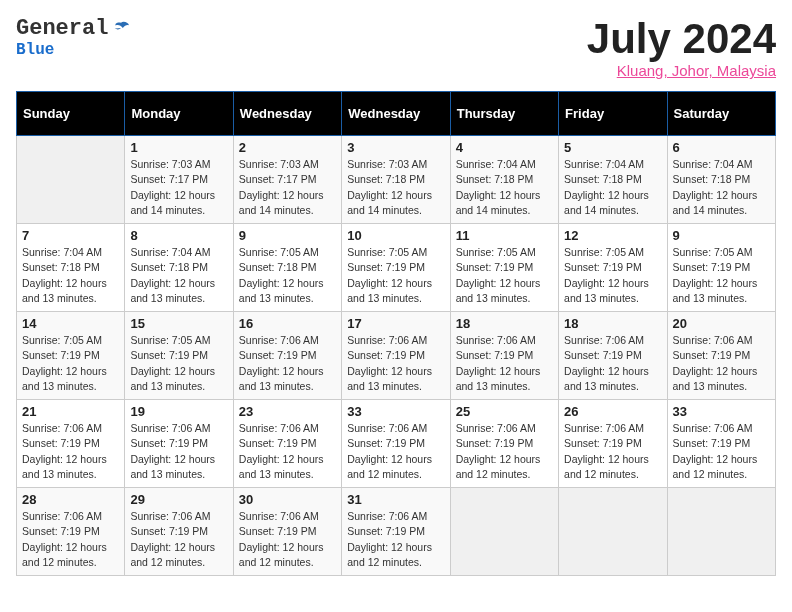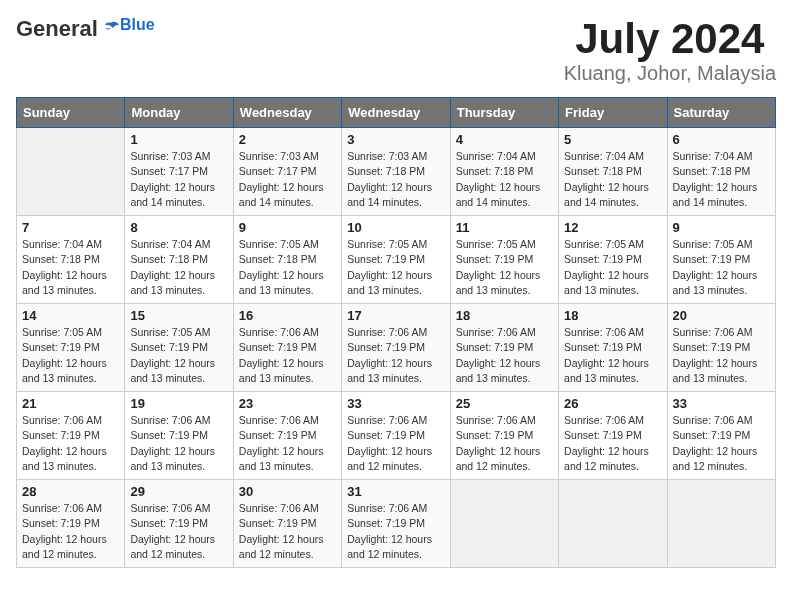--- a/index.html
+++ b/index.html
@@ -11,22 +11,23 @@
       padding: 16px;
     }
     .header {
       display: flex;
       justify-content: space-between;
       align-items: flex-start;
       margin-bottom: 12px;
     }
     .logo {
       display: flex;
-      flex-direction: row;
+      flex-direction: column;
       align-items: flex-start;
+      font-family: Liberation Mono, monospace;
     }
     .logo-text {
       display: flex;
       align-items: center;
       gap: 2px;
     }
     .logo-general {
       font-size: 22px;
       font-weight: bold;
       color: #333;
@@ -36,43 +37,44 @@
       font-weight: bold;
       color: #1a6dcc;
     }
     .logo-icon {
       width: 18px;
       height: 18px;
       display: inline-block;
       margin-left: 2px;
     }
     .title-section {
-      text-align: center;
+      text-align: right;
     }
     .month-title {
       font-size: 42px;
       font-weight: bold;
       color: #222;
       line-height: 1.1;
     }
     .location-title {
-      font-size: 20px;
-      color: #737373;
+      font-size: 15px;
+      color: #ec4899;
+      text-decoration: underline;
     }
     table {
       width: 100%;
       border-collapse: collapse;
       table-layout: fixed;
     }
     thead th {
-      background-color: #737373;
+      background-color: #000000;
       color: #fff;
       font-size: 13px;
       font-weight: bold;
-      padding: 7px 6px;
+      padding: 14px 6px;
       text-align: left;
       border: 1px solid #1a5da5;
     }
     tbody td {
       border: 1px solid #ccc;
       vertical-align: top;
       padding: 4px 5px;
       height: 88px;
       font-size: 11px;
       color: #222;

